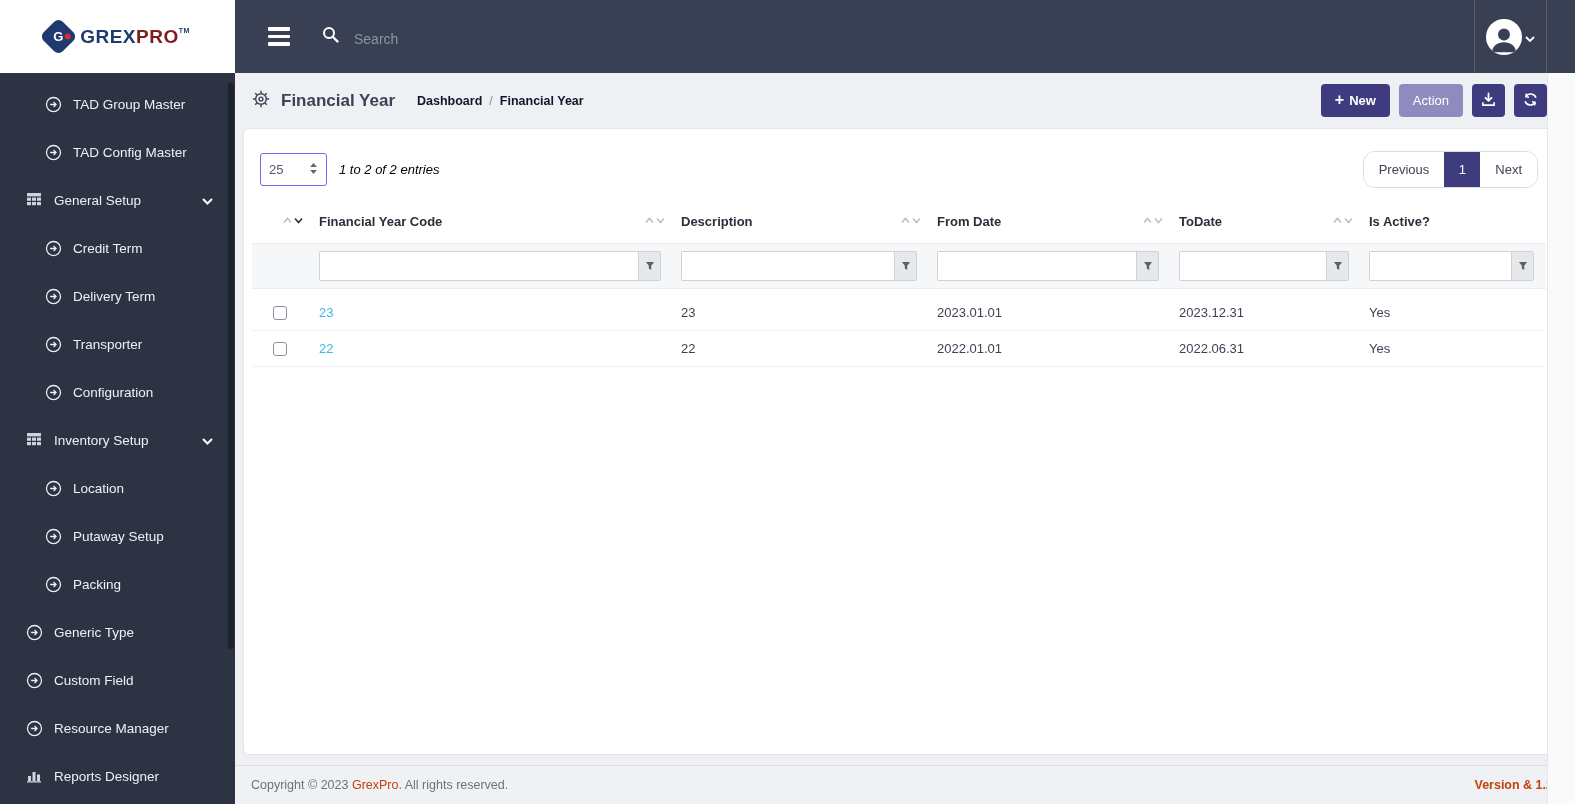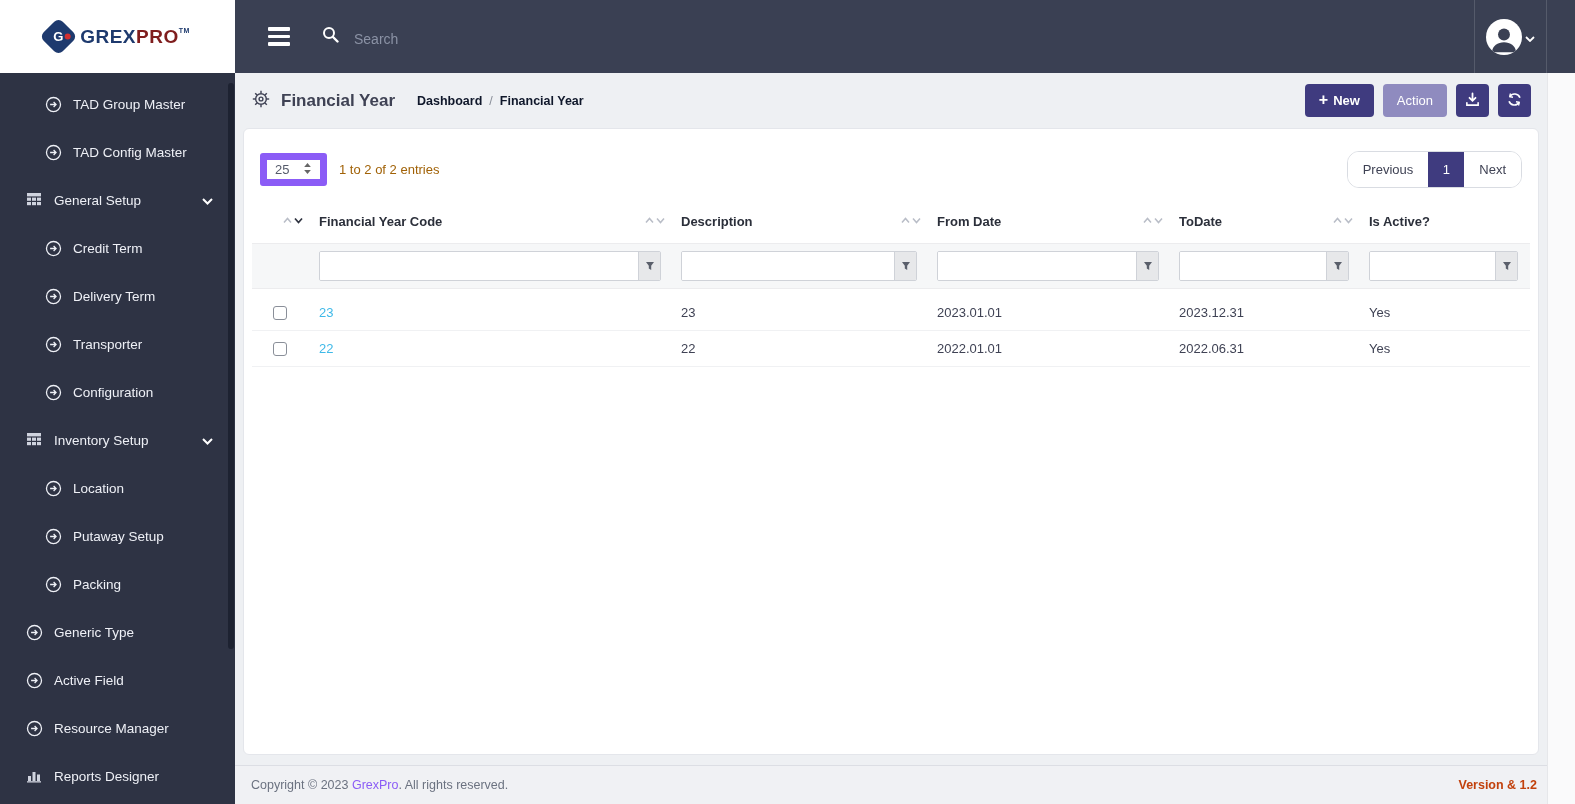--- a/index.html
+++ b/index.html
@@ -38,45 +38,45 @@
   .search-input { background:transparent; border:0; outline:none; color:#cfd3dd; font-size:14px; width:300px;
                   font-family:"Liberation Sans", sans-serif; }
   .search-input::placeholder { color:#8b92a5; }
   .avatar-cell { margin-left:auto; width:73px; height:100%; display:flex; align-items:center; justify-content:center;
                  gap:3px; border-left:1px solid rgba(255,255,255,.14); border-right:1px solid rgba(255,255,255,.14); }
   .avatar { width:36px; height:36px; border-radius:50%; background:#fff; overflow:hidden; display:flex;
             align-items:flex-end; justify-content:center; }
   .topbar-endspace { width:28px; height:100%; }
 
   
-  .body-area { flex:1; display:flex; flex-direction:column; padding-right:28px; position:relative; min-height:0; }
+  .body-area { flex:1; display:flex; flex-direction:column; padding-right:12px; position:relative; min-height:0; }
   .scroll-strip { position:absolute; right:0; top:0; bottom:0; width:28px; background:#fafafb;
                   border-left:1px solid #e6e7ea; z-index:2; }
   .page-head { height:55px; display:flex; align-items:center; padding:0 16px; flex-shrink:0; }
   .page-title { font-size:17px; font-weight:700; color:#3f4254; margin-left:10px; }
   .breadcrumb { margin-left:22px; font-size:12.5px; display:flex; gap:7px; align-items:center; }
   .crumb { color:#0f172a; cursor:pointer; text-decoration:none;font-weight:bold; }
   .crumb-sep { color:#8a8f99; }
   .head-actions { margin-left:auto; display:flex; gap:9px; }
   .btn { height:33px; border:0; border-radius:4px; color:#fff; font-size:13px; font-weight:600;
          display:flex; align-items:center; justify-content:center; padding:0 14px; cursor:pointer;
          font-family:"Liberation Sans", sans-serif; }
   .btn-new { background:#3f3b7f; gap:5px; }
   .btn-new .plus { font-size:16px; font-weight:700; margin-top:-1px; }
   .btn-action { background:#8f8bbf; font-weight:500; }
   .btn-sq { width:33px; padding:0; background:#3f3b7f; }
 
   
   .card { flex:1; margin:0 8px 10px; background:#fff; border:1px solid #e4e6eb; border-radius:6px;
           padding:0 8px; display:flex; flex-direction:column; min-height:0; }
   .card-toolbar { display:flex; align-items:center; padding:22px 8px 16px; }
-  .pagesize { width:67px; height:33px; border:7px solid #8b5cf6; border-radius:3px; background:#fff;
+  .pagesize { width:67px; height:33px; border:1px solid #8b5cf6; border-radius:3px; background:#fff;
               display:flex; align-items:center; padding:0 8px; cursor:pointer; }
   .pagesize .val { font-size:13px; color:#555b6b; flex:1; }
-  .entries { font-size:13px; margin-left:12px; color:#a16207; }
+  .entries { font-size:13px; margin-left:12px; color:#000000;font-style:italic; }
   .pagination { margin-left:auto; display:flex; border:1px solid #d9dce2; border-radius:12px; overflow:hidden;
                 background:#fff; height:37px; align-items:stretch; }
   .page-btn { background:#fff; border:0; font-size:13px; color:#3f4254; padding:0 15px; cursor:pointer;
               display:flex; align-items:center; font-family:"Liberation Sans", sans-serif; }
   .page-btn.active { background:#3f3b7f; color:#fff; width:36px; justify-content:center; padding:0; }
 
   
   table { width:100%; border-collapse:collapse; table-layout:fixed; }
   th { text-align:left; font-size:13px; font-weight:700; color:#2b2f3a; padding:10px 8px 14px; position:relative; }
   .sort { position:absolute; left:-28px; top:13px; display:flex; gap:2px; cursor:pointer; }
@@ -91,21 +91,21 @@
   tbody tr:first-child td { padding-top:16px; }
   .cb { width:14px; height:14px; border:1.6px solid #8a8f99; border-radius:3px; background:#fff;
         margin-left:13px; cursor:pointer; }
   .cell-link { color:#3fb9e8; cursor:pointer; text-decoration:none; }
   .table-filler { flex:1; }
 
   
   .foot { height:39px; flex-shrink:0; background:#f0f1f4; border-top:1px solid #dcdee4;
           display:flex; align-items:center; justify-content:space-between; padding:0 10px 0 16px;
           font-size:12.5px; color:#6b7280; }
-  .foot-brand { color:#8b5cf6; cursor:pointer; }
+  .foot-brand { color:#c2410c; cursor:pointer; }
   .foot-version { color:#c2410c; font-weight:600; font-size:12.5px; }
 </style>
 </head>
 <body>
 
 <div class="app">
 
   <aside class="sidebar">
     <div class="logo-panel">
       <div class="logo">
@@ -247,21 +247,21 @@
           </span>
         <span>Generic Type</span>
       </div>
       <div class="nav-item">
         <span class="nav-icon">
             <svg width="17" height="17" viewBox="0 0 16 16">
               <circle cx="8" cy="8" r="6.6" fill="none" stroke="#eef0f6" stroke-width="1.2"></circle>
               <path d="M4.8 8h5.4M8.1 5.7 10.4 8l-2.3 2.3" fill="none" stroke="#eef0f6" stroke-width="1.2"></path>
             </svg>
           </span>
-        <span>Active Field</span>
+        <span>Custom Field</span>
       </div>
       <div class="nav-item">
         <span class="nav-icon">
             <svg width="17" height="17" viewBox="0 0 16 16">
               <circle cx="8" cy="8" r="6.6" fill="none" stroke="#eef0f6" stroke-width="1.2"></circle>
               <path d="M4.8 8h5.4M8.1 5.7 10.4 8l-2.3 2.3" fill="none" stroke="#eef0f6" stroke-width="1.2"></path>
             </svg>
           </span>
         <span>Resource Manager</span>
       </div>

